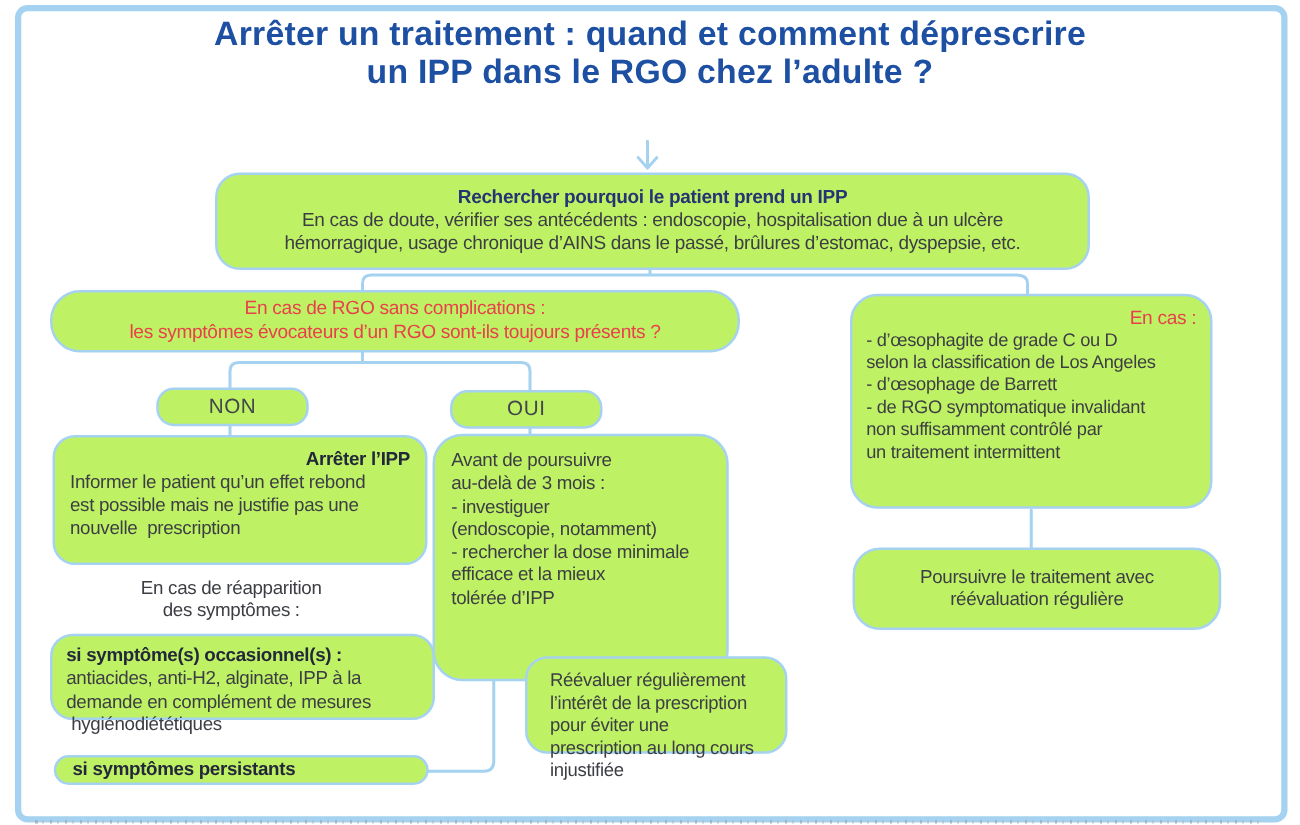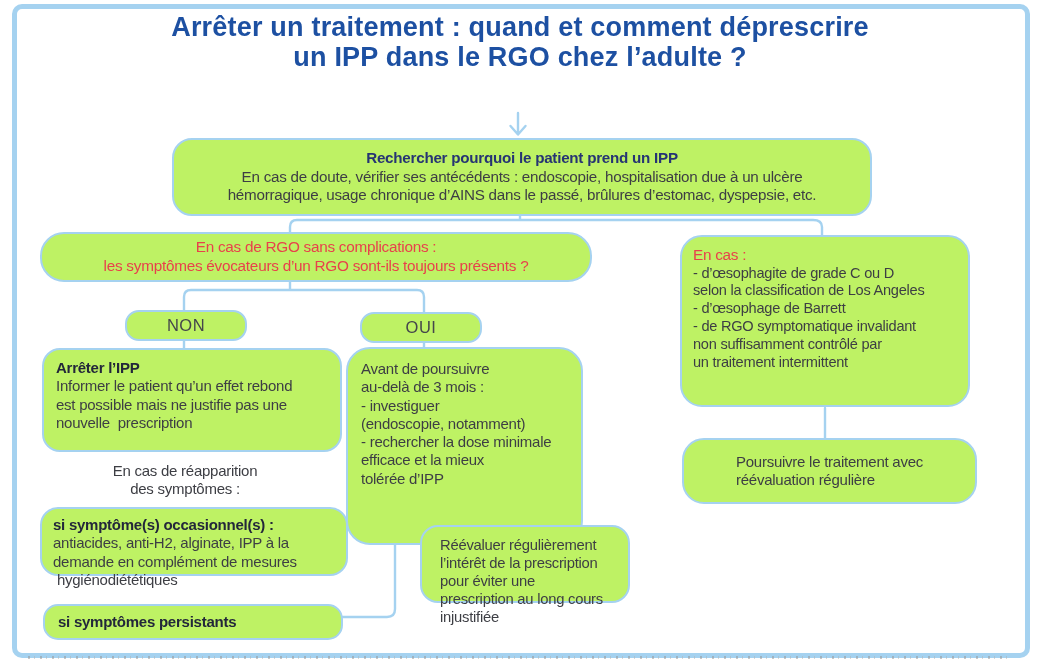--- a/index.html
+++ b/index.html
@@ -31,45 +31,45 @@
     font-weight:bold;font-size:14.5px;letter-spacing:-0.2px;
     display:flex;align-items:center;justify-content:center;
   }
   .wires{position:absolute;left:0;top:0;width:1040px;height:660px;pointer-events:none;}
   .wires path{stroke:var(--accent);stroke-width:2.4;fill:none;stroke-linecap:round;stroke-linejoin:round;}
   .node{
     position:absolute;background:#bef264;border:2.5px solid var(--accent);
     color:var(--text);font-size:15px;line-height:1.22;letter-spacing:-0.25px;
   }
   .prelines{white-space:pre-wrap;}
-  .center{text-align:left;}
+  .center{text-align:right;}
   .nav-head{font-weight:bold;color:var(--head-navy);}
   .dark-head{font-weight:bold;color:var(--bold-dark);}
   .red{color:var(--red);}
 
   .box-rechercher{left:172px;top:138px;width:696px;height:74px;border-radius:20px;
     display:flex;flex-direction:column;justify-content:center;text-align:center;font-size:15.2px;}
   .box-rgo{left:40px;top:232px;width:548px;height:46px;border-radius:24px;
     display:flex;align-items:center;justify-content:center;text-align:center;font-size:15.3px;}
   .oval{width:118px;height:27px;border-radius:14px;border-width:2px;
     display:flex;align-items:center;justify-content:center;
     font-size:16.5px;color:#45464c;letter-spacing:.5px;}
   .oval-non{left:125px;top:310px;}
   .oval-oui{left:360px;top:312px;}
   .box-arreter{left:42px;top:348px;width:300px;height:104px;border-radius:18px;padding:9px 12px;box-sizing:border-box;}
   .free-text{position:absolute;left:60px;top:462px;width:250px;text-align:center;
     color:var(--text);font-size:15px;line-height:1.22;letter-spacing:-0.25px;}
   .box-occ{left:40px;top:507px;width:308px;height:69px;border-radius:18px;padding:7px 11px;box-sizing:border-box;}
-  .pill-persist{left:43px;top:604px;width:300px;height:36px;border-radius:15px;
+  .pill-persist{left:43px;top:604px;width:300px;height:24px;border-radius:15px;
     display:flex;align-items:center;padding-left:13px;box-sizing:border-box;}
   .box-avant{left:346px;top:347px;width:237px;height:198px;border-radius:24px;padding:11px 13px;box-sizing:border-box;}
   .box-reeval{left:420px;top:525px;width:210px;height:78px;border-radius:18px;padding:9px 18px;box-sizing:border-box;font-size:14.8px;}
   .box-encas{left:680px;top:235px;width:290px;height:172px;border-radius:22px;padding:9px 11px;box-sizing:border-box;font-size:14.6px;}
   .box-pours{left:682px;top:438px;width:291px;height:62px;border-radius:22px;
-    display:flex;align-items:center;justify-content:center;text-align:left;}
+    display:flex;align-items:center;justify-content:center;text-align:center;}
   .caption-remnant{
     position:absolute;left:28px;top:656px;width:984px;height:3px;opacity:.55;
     background:repeating-linear-gradient(90deg,#9a9a9a 0 2px,transparent 2px 6px,#b5b5b5 6px 7px,transparent 7px 12px);
   }
 </style>
 </head>
 <body>
 
 <div class="canvas">
 

